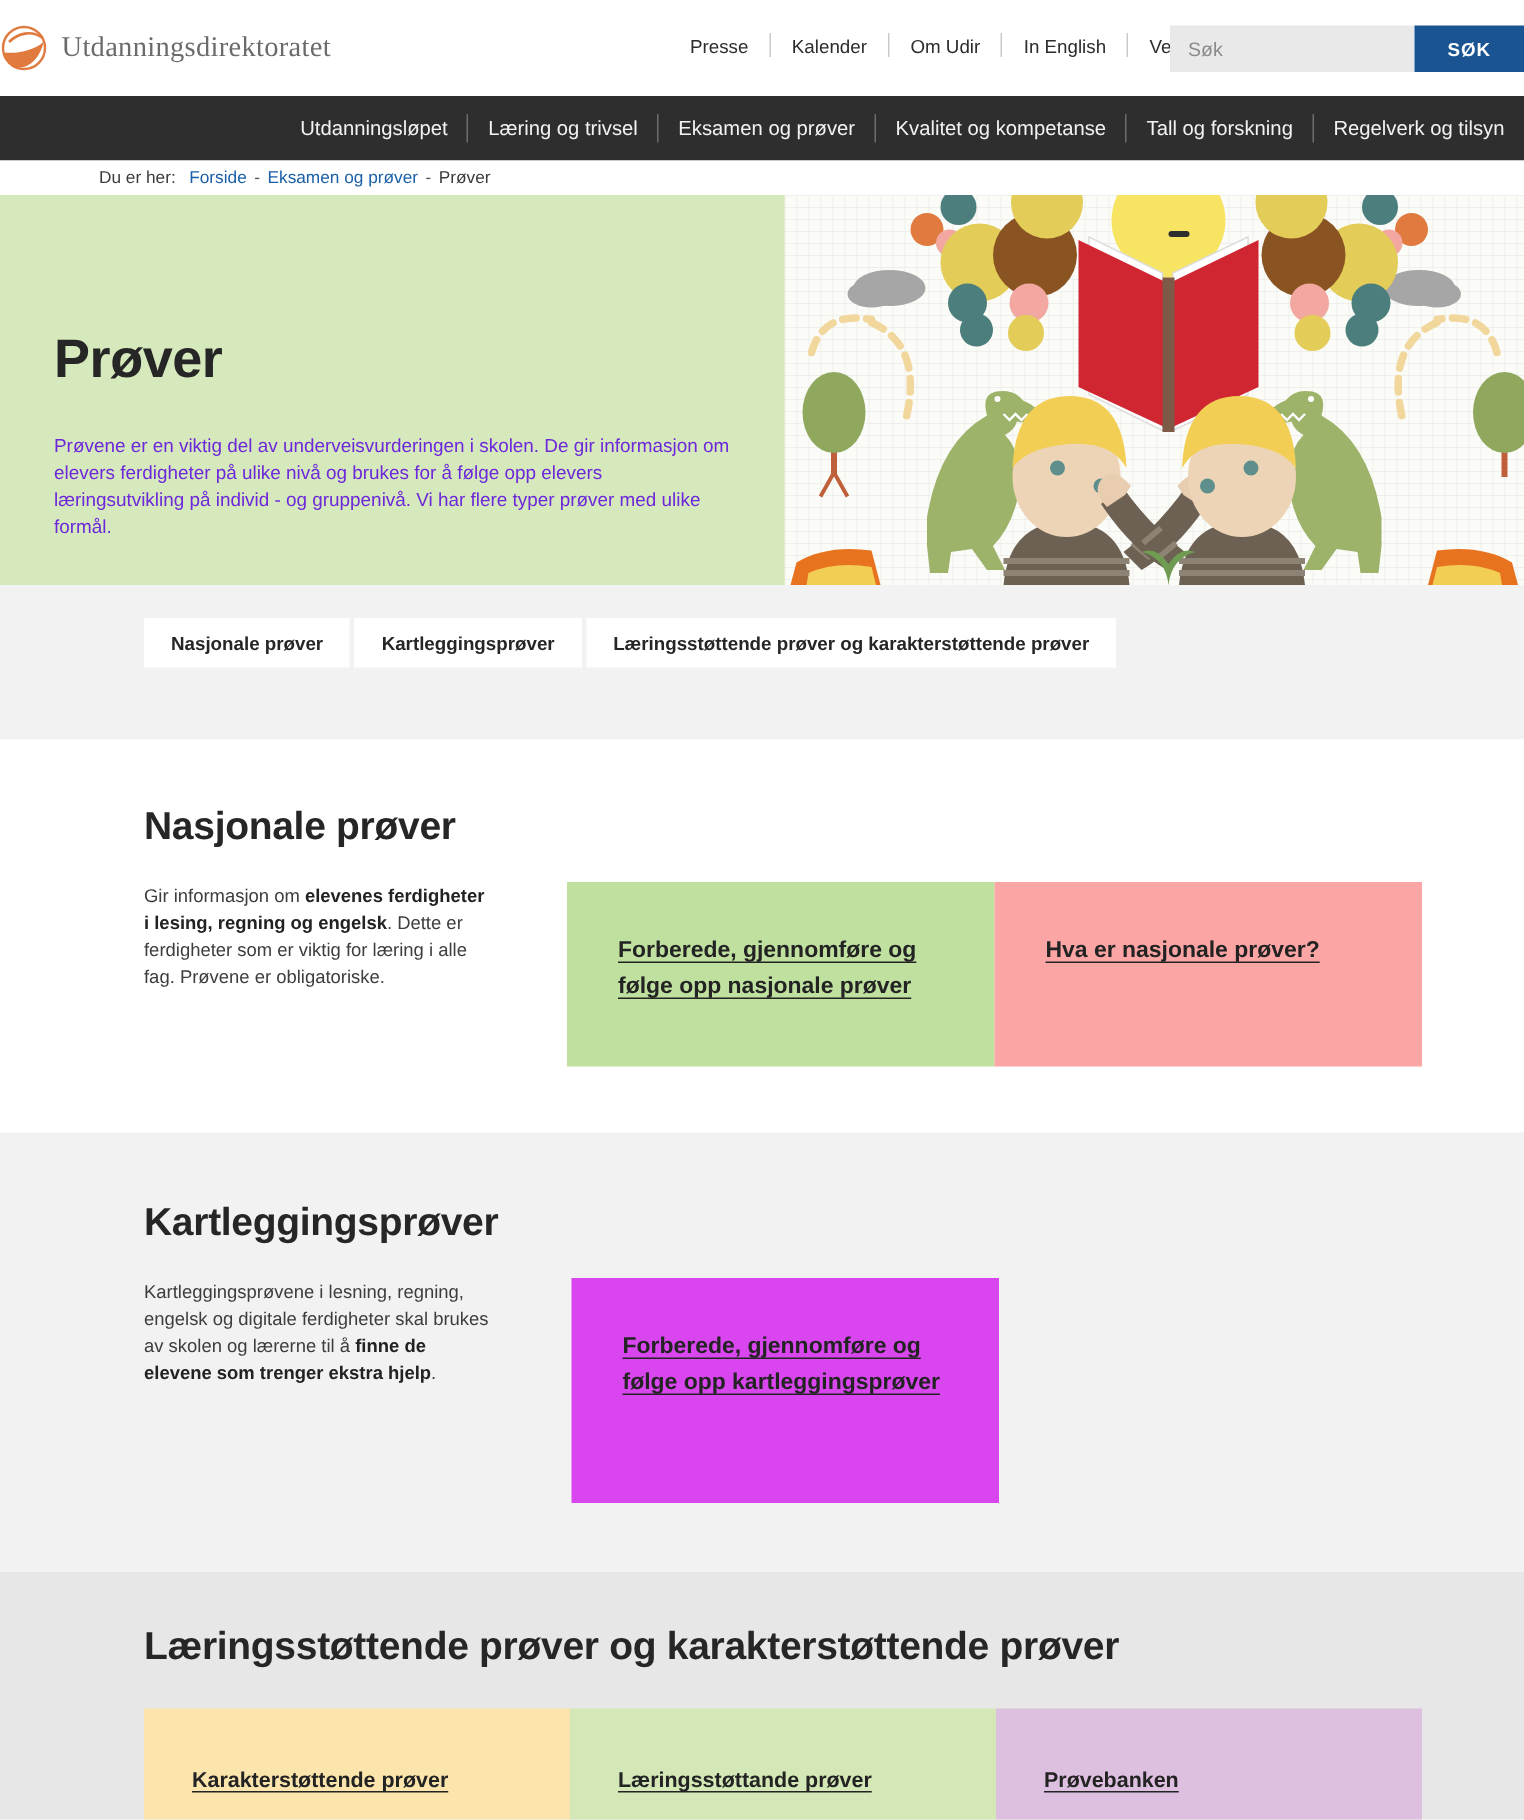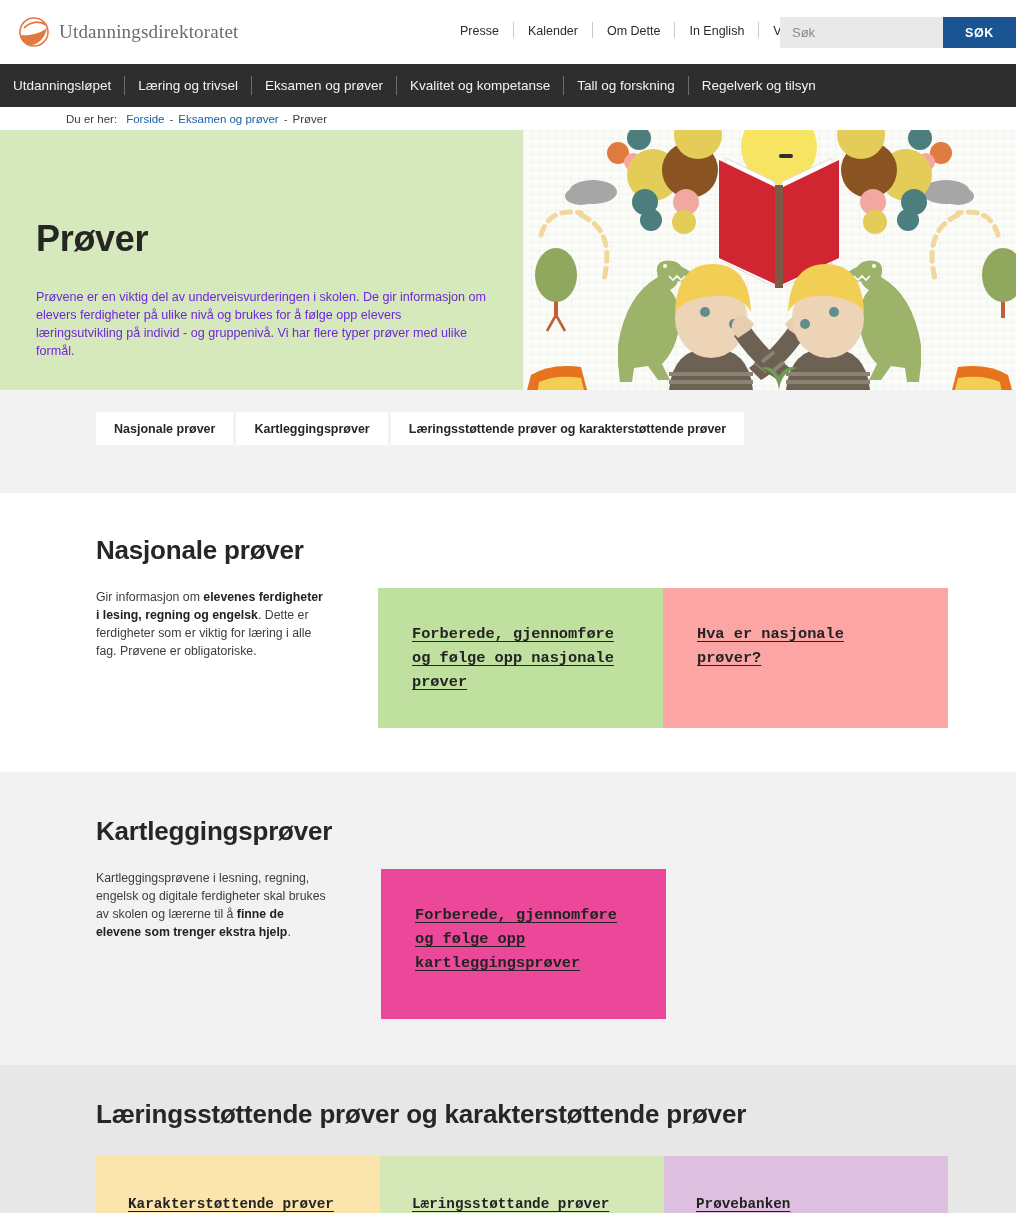--- a/index.html
+++ b/index.html
@@ -12,21 +12,20 @@
     overflow: hidden;
   }
   body { position: relative; }
 
   
   .topbar {
     height: 64px;
     background: #ffffff;
     display: flex;
     align-items: center;
-    padding-left: 18px;
     border-bottom: 1px solid #ffffff;
     position: relative;
   }
   .logo-wrap { display: flex; align-items: center; gap: 9px; }
   .logo-mark { width: 32px; height: 32px; display: block; }
   .logo-text {
     font-family: "Liberation Serif", serif;
     font-size: 19px;
     color: #6b6b6b;
     letter-spacing: .2px;
@@ -85,21 +84,21 @@
     font-family: "Liberation Sans", sans-serif;
     cursor: pointer;
   }
 
   
   .mainnav {
     height: 43px;
     background: #2e2e2e;
     display: flex;
     align-items: center;
-    justify-content: flex-start;
+    justify-content: flex-end;
   }
   .mainnav-inner { display: flex; align-items: center; }
   .mainnav a {
     color: #f2f2f2;
     text-decoration: none;
     font-size: 13.5px;
     padding: 0 13px;
     white-space: nowrap;
     line-height: 20px;
   }
@@ -207,21 +206,20 @@
     color: #3d3d3d;
   }
   .sec-desc b { font-weight: bold; color: #222; }
 
   .cards { display: flex; flex: 1; }
   .card {
     padding: 34px 34px 34px 34px;
     display: flex;
     flex-direction: column;
     justify-content: flex-start;
-    font-family: Liberation Mono, monospace;
   }
   .card-link {
     font-size: 15.3px;
     font-weight: bold;
     line-height: 24px;
     color: #232323;
     text-decoration: underline;
     text-underline-offset: 3px;
     cursor: pointer;
     display: inline;
@@ -268,21 +266,21 @@
       </svg>
     </span>
     <span class="logo-text">Utdanningsdirektoratet</span>
   </div>
 
   <div class="util-nav">
     <a class="util-item" href="#">Presse</a>
     <span class="util-sep"></span>
     <a class="util-item" href="#">Kalender</a>
     <span class="util-sep"></span>
-    <a class="util-item" href="#">Om Dette</a>
+    <a class="util-item" href="#">Om Udir</a>
     <span class="util-sep"></span>
     <a class="util-item" href="#">In English</a>
     <span class="util-sep"></span>
     <a class="util-item" href="#">Verktøy</a>
   </div>
 
   <div class="search-area">
     <input class="search-input" type="text" placeholder="Søk" style="">
     <button class="search-btn">SØK</button>
   </div>
@@ -452,21 +450,21 @@
 <section class="section sec-gray">
   <div class="sec-inner s2">
     <h2 class="sec-head">Kartleggingsprøver</h2>
     <div class="sec-body">
       <div class="sec-textcol">
         <p class="sec-desc">
           <span>Kartleggingsprøvene i lesning, regning, engelsk og digitale ferdigheter skal brukes av skolen og lærerne til å </span><b>finne de elevene som trenger ekstra hjelp</b><span>.</span>
         </p>
       </div>
       <div class="cards">
-        <div class="card" style="background:#ec4899">
+        <div class="card" style="background:#d946ef">
           <a class="card-link" href="#">Forberede, gjennomføre og følge opp kartleggingsprøver</a>
         </div>
       </div>
     </div>
   </div>
 </section>
 
 <section class="section sec-gray2">
   <div class="sec-inner s3">
     <h2 class="sec-head">Læringsstøttende prøver og karakterstøttende prøver</h2>

